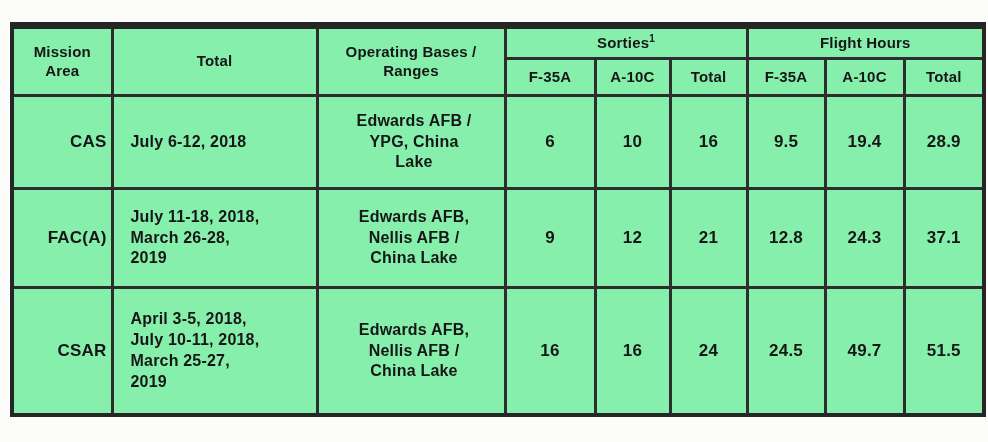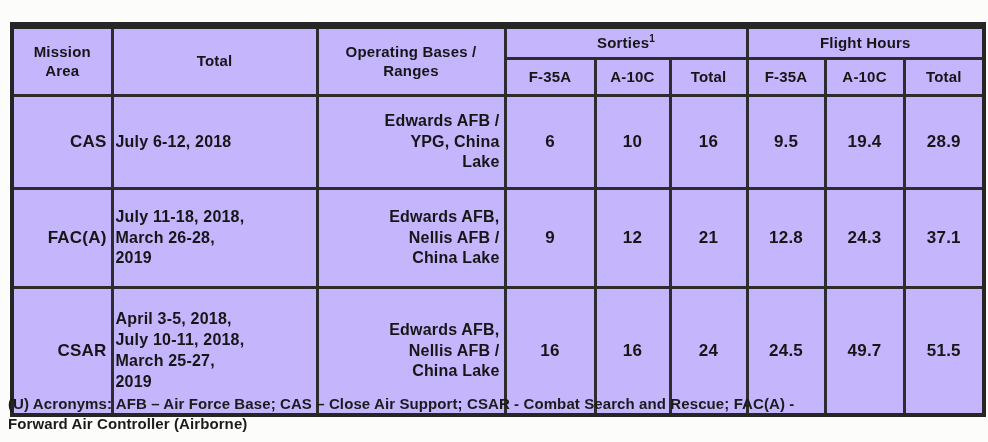--- a/index.html
+++ b/index.html
@@ -17,21 +17,21 @@
     width: 988px;
     height: 442px;
   }
   table.report-table {
     position: absolute;
     left: 10px;
     top: 22px;
     width: 972px;
     border-collapse: collapse;
     table-layout: fixed;
-    background: #c4b5fd;
+    background: #86efac;
     border: 4px solid #262626;
     border-top-width: 7px;
   }
   .report-table th,
   .report-table td {
     border: 3px solid #2d2d2d;
     font-weight: 700;
     vertical-align: middle;
     padding: 2px 4px;
     letter-spacing: 0.2px;
@@ -53,24 +53,24 @@
     font-size: 16px;
     line-height: 1.3;
   }
   td.cell-mission {
     text-align: right;
     padding-left: 17px;
     font-size: 17px;
   }
   td.cell-dates {
     text-align: left;
-    padding-left: 2px;
+    padding-left: 17px;
   }
   td.cell-bases {
-    text-align: right;
+    text-align: center;
     padding-left: 10px;
   }
   td.cell-num {
     text-align: center;
     font-size: 17px;
   }
   tr.row-cas  td { height: 86px; }
   tr.row-fac  td { height: 92px; }
   tr.row-csar td { height: 120px; }
   sup.fn-mark {
@@ -168,16 +168,14 @@
         <td class="cell-num">16</td>
         <td class="cell-num">16</td>
         <td class="cell-num">24</td>
         <td class="cell-num">24.5</td>
         <td class="cell-num">49.7</td>
         <td class="cell-num">51.5</td>
       </tr>
     </tbody>
   </table>
 
-  <div class="footnote">(U) Acronyms:  AFB – Air Force Base; CAS – Close Air Support; CSAR - Combat Search and Rescue; FAC(A) -
-Forward Air Controller (Airborne)</div>
 
 </div>
 
 </body></html>

